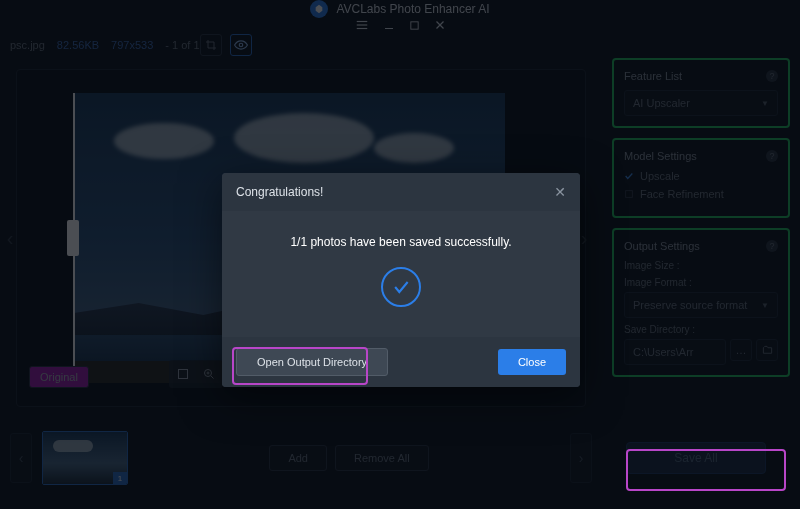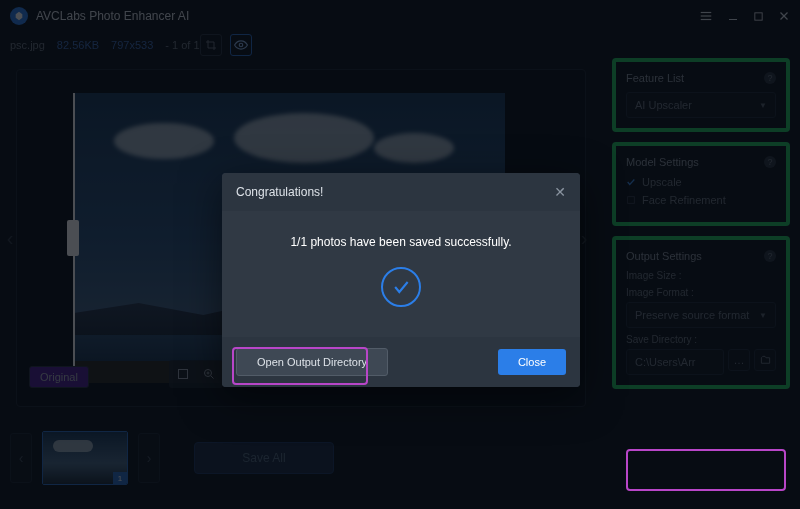--- a/index.html
+++ b/index.html
@@ -1,18 +1,18 @@
 <!DOCTYPE html>
 <html><head>
 <meta charset="utf-8">
 <style>
 * { margin: 0; padding: 0; box-sizing: border-box; font-family: -apple-system, BlinkMacSystemFont, "Segoe UI", Arial, sans-serif; }
 body { width: 800px; height: 509px; background: #0d1319; color: #8a94a0; overflow: hidden; position: relative; }
 
-.titlebar { height: 32px; background: #0d1319; display: flex; align-items: center; justify-content: space-between; padding: 0 10px; }
+.titlebar { height: 32px; background: #0d1319; display: flex; align-items: center; justify-content: space-between; padding: 0 10px; flex-direction: column; }
 .titlebar-left { display: flex; align-items: center; gap: 8px; }
 .logo { width: 18px; height: 18px; background: #2b7ee8; border-radius: 50%; display: flex; align-items: center; justify-content: center; }
 .logo svg { width: 10px; height: 10px; }
 .app-title { color: #d8dde4; font-size: 12px; font-weight: 500; }
 .titlebar-right { display: flex; align-items: center; gap: 14px; }
 .titlebar-icon { color: #d8dde4; font-size: 12px; cursor: pointer; display: flex; }
 
 .infobar { height: 26px; display: flex; align-items: center; justify-content: flex-start; padding: 0 10px; }
 .infobar-left { display: flex; align-items: center; gap: 12px; font-size: 11px; }
 .info-filename { color: #6b7580; }
@@ -30,26 +30,26 @@
 .nav-arrow.left-arr { left: -2px; top: 50%; transform: translateY(-50%); }
 .nav-arrow.right-arr { right: 6px; top: 50%; transform: translateY(-50%); }
 .image-area { position: absolute; left: 57px; top: 23px; right: 80px; bottom: 23px; overflow:hidden; }
 .sky { position:absolute; inset:0; background: linear-gradient(to bottom, #1a3a5a 0%, #2a5078 50%, #5a7590 100%); }
 .cloud { position:absolute; background: #c8d4dc; border-radius: 50%; filter: blur(2px); opacity: 0.75; }
 .mountains { position:absolute; bottom:42px; left:0; right:0; height:40px; background: linear-gradient(to top, #1a2838, #2a3a50); clip-path: polygon(0 100%, 0 30%, 15% 5%, 30% 35%, 45% 0%, 60% 30%, 75% 8%, 90% 25%, 100% 40%, 100% 100%); }
 .water { position:absolute; bottom:20px; left:0; right:0; height:28px; background: linear-gradient(to bottom, #2a4a6a, #1a3550); }
 .beach { position:absolute; bottom:0; left:0; right:0; height:22px; background: #2a2822; }
 .divider-line { position:absolute; top:23px; bottom:23px; left:56px; width:2px; background:#fff; }
 .compare-handle { position:absolute; left:50px; top:50%; width:12px; height:36px; background:#fff; border-radius:2px; transform:translateY(-50%); }
-.original-badge { position:absolute; left:12px; bottom:18px; background:#4c1d95; padding:4px 10px; border-radius:3px; font-size:11px; color:#aeb5bf; border:1px solid #2a3340; }
+.original-badge { position:absolute; left:12px; bottom:18px; background:#a21caf; padding:4px 10px; border-radius:3px; font-size:11px; color:#aeb5bf; border:1px solid #2a3340; }
 .zoom-ctrls { position:absolute; left:152px; bottom:18px; display:flex; gap:6px; background:#1c2430cc; padding:4px; border-radius:3px; }
 .zoom-ctrls span { width:20px; height:20px; display:flex; align-items:center; justify-content:center; color:#9aa3af; font-size:12px; }
 
 .right { width: 198px; padding: 0 10px; }
-.panel { border: 4px solid #22c55e; border-radius: 4px; padding: 10px; margin-bottom: 10px; }
+.panel { border: 2px solid #22c55e; border-radius: 4px; padding: 10px; margin-bottom: 10px; }
 .panel-head { display:flex; justify-content:space-between; align-items:center; font-size:11px; color:#8a94a0; margin-bottom:8px; }
 .help { width:12px; height:12px; border-radius:50%; background:#2a333f; display:flex; align-items:center; justify-content:center; font-size:9px; color:#6a7380; }
 .select { height:26px; background:#0f161f; border:1px solid #1e2a36; border-radius:3px; display:flex; align-items:center; justify-content:space-between; padding:0 8px; font-size:11px; color:#6b7580; }
 .chev { font-size:8px; color:#58626e; }
 .check-row { display:flex; align-items:center; gap:6px; font-size:11px; color:#6b7580; margin-bottom:6px; }
 .check-row svg { width:10px; height:10px; }
 .field-label { font-size:10px; color:#6b7580; margin: 6px 0 4px; }
 .path-row { display:flex; gap:4px; }
 .path-row .select { flex:1; min-width:0; overflow:hidden; white-space:nowrap; }
 .sqbtn { width:22px; height:22px; background:#0f161f; border:1px solid #1e2a36; border-radius:3px; display:flex; align-items:center; justify-content:center; font-size:11px; color:#6b7580; }
@@ -239,20 +239,24 @@
 
 <div class="bottombar">
   <div class="thumb-nav">‹</div>
   <div class="thumbs">
     <div class="thumb">
       <div class="tsky"></div>
         <div class="tcloud"></div>
       <div class="thumb-badge">1</div>
     </div>
   </div>
+  <div class="centerbtns">
+    <button class="btn">Add</button>
+    <button class="btn">Remove All</button>
+  </div>
   <div class="thumb-nav">›</div>
   <div class="rightbtns">
     <div class="save-all">Save All</div>
   </div>
 </div>
 
 <div class="dim-overlay"></div>
 
 <div class="modal">
   <div class="modal-head">

